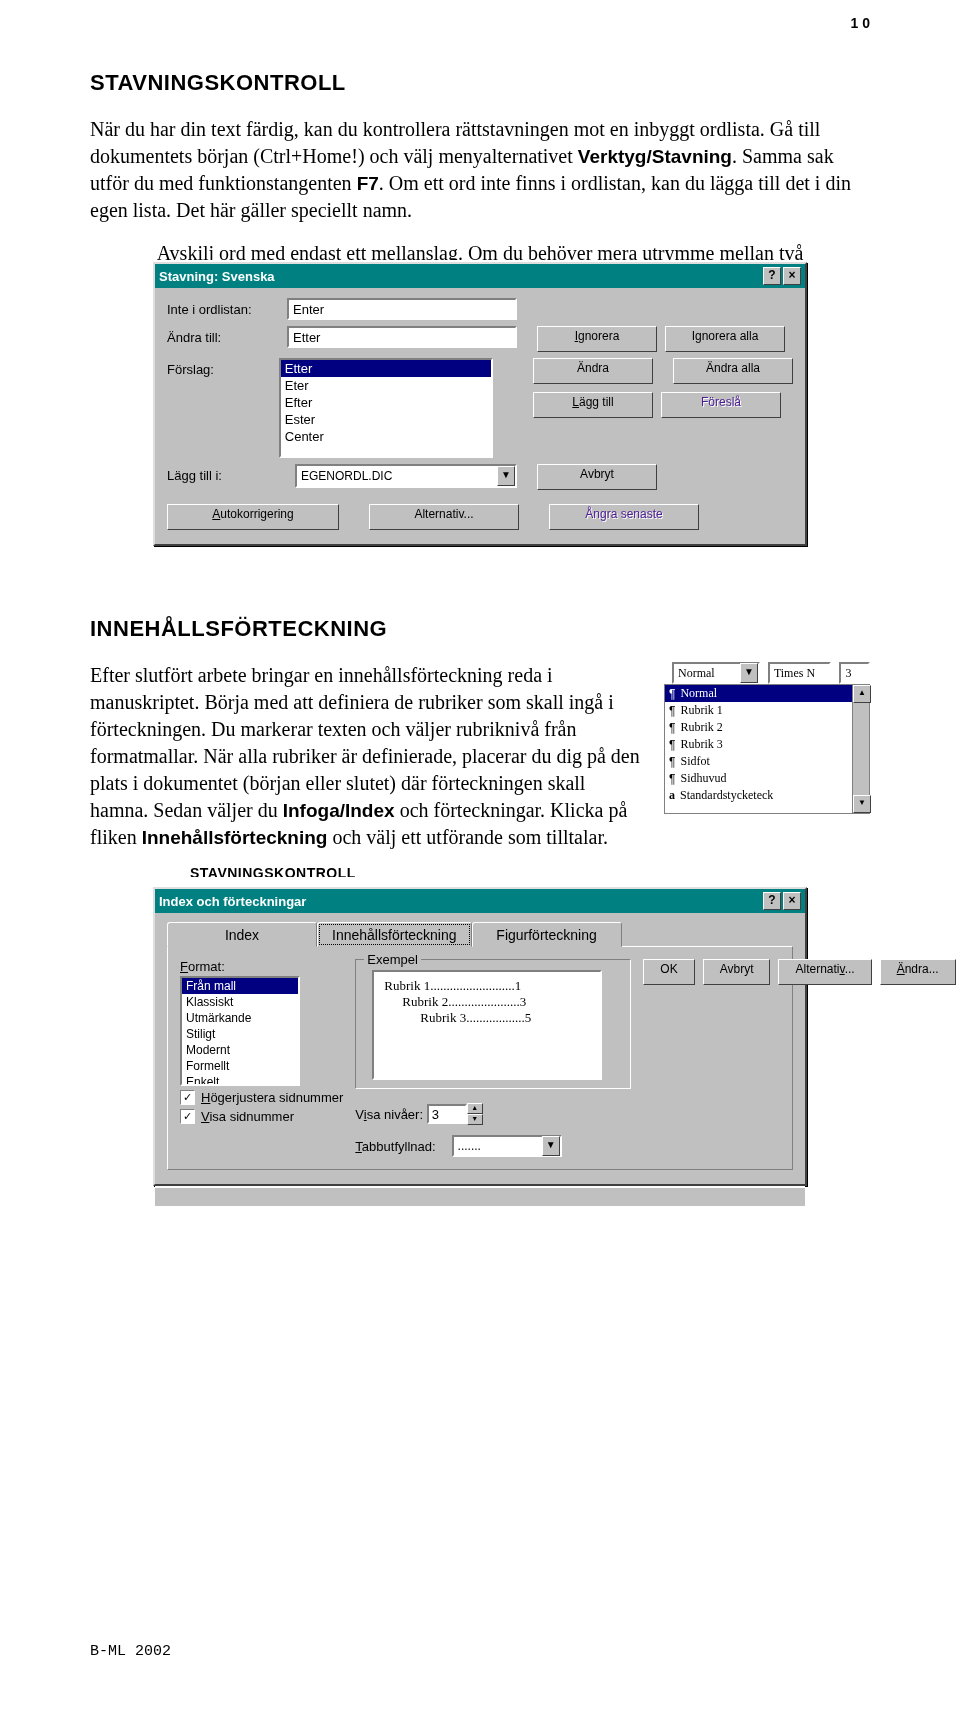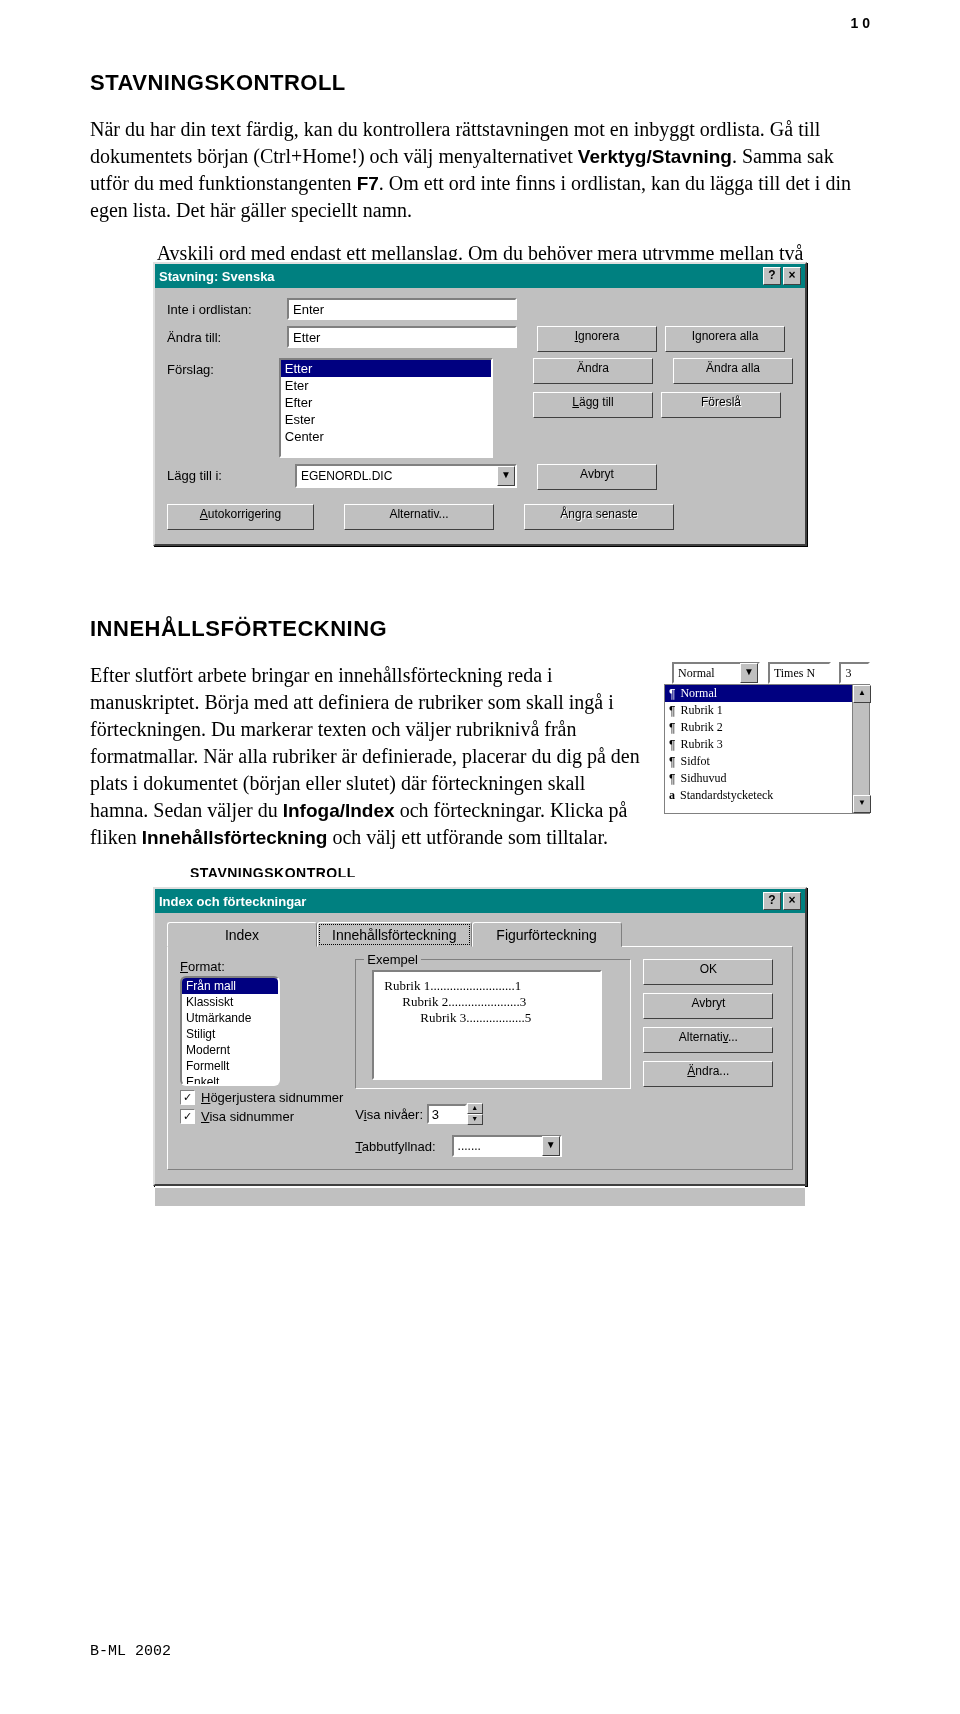--- a/index.html
+++ b/index.html
@@ -72,21 +72,21 @@
     font-size: 12px;
     padding: 2px 16px;
     text-align: center;
     color: #000;
     min-height: 18px;
     box-sizing: border-box;
     cursor: pointer;
   }
   .win-btn.square { width: 18px; height: 16px; padding: 0; line-height: 14px; font-weight: bold; }
   .win-btn.wide { width: 120px; height: 26px; }
-  .win-btn.disabled { color: #000000; text-shadow: 1px 1px 0 #fff; }
+  .win-btn.disabled { color: #4c1d95; text-shadow: 1px 1px 0 #fff; }
   .sunken {
     background: #fff;
     border: 2px solid;
     border-color: #808080 #fff #fff #808080;
     padding: 2px 4px;
     box-sizing: border-box;
   }
   .sunken-list {
     background: #fff;
     border: 2px solid;
@@ -190,28 +190,28 @@
     border: 1px solid;
     border-color: #808080 #fff #fff #808080;
     padding: 10px 8px 8px 16px;
     position: relative;
   }
   .fieldset .legend {
     position:absolute; top:-8px; left:8px;
     background:#c0c0c0; padding: 0 3px;
     font-size:13px;
   }
-  .format-list { width: 100px; height: 110px; font-size:12px;border-radius:6px; }
+  .format-list { width: 120px; height: 110px; font-size:12px; }
   .preview {
     width: 230px; height: 110px;
     font-family: "Times New Roman", serif;
     font-size: 13px;
     padding: 6px 10px;
   }
-  .right-col-btns { display:flex; flex-direction:column; gap:8px; width:130px; }
+  .right-col-btns { display:flex; flex-direction:row; gap:8px; width:130px; }
   .check-row { display:flex; align-items:center; gap:6px; margin-top:4px; font-size:13px; }
   .checkbox {
     width:13px; height:13px; background:#fff;
     border:1px solid; border-color:#808080 #fff #fff #808080;
     display:inline-flex; align-items:center; justify-content:center;
     font-size:11px; line-height:11px;
   }
   .footer {
     position: absolute; bottom: 20px; left: 90px;
     font-family: "Courier New", monospace;
@@ -308,21 +308,21 @@
           <div class="combo" style="height:24px;">
             <span>EGENORDL.DIC</span>
             <div class="arrow">▼</div>
           </div>
         </div>
         <div class="sp-btns">
           <div class="win-btn wide">Avbryt</div>
         </div>
       </div>
       <div class="sp-bottom">
-        <div class="win-btn" style="width:147px;height:26px;"><span class="underline-letter">A</span>utokorrigering</div>
+        <div class="win-btn" style="width:172px;height:26px;"><span class="underline-letter">A</span>utokorrigering</div>
         <div class="win-btn" style="width:150px;height:26px;">Alternativ...</div>
         <div class="win-btn disabled" style="width:150px;height:26px;">Ångra senaste</div>
       </div>
     </div>
   </div>
 
   <h1 class="section" style="margin-top:70px;">INNEHÅLLSFÖRTECKNING</h1>
 
   <div class="toc-wrap">
     <p class="body">

